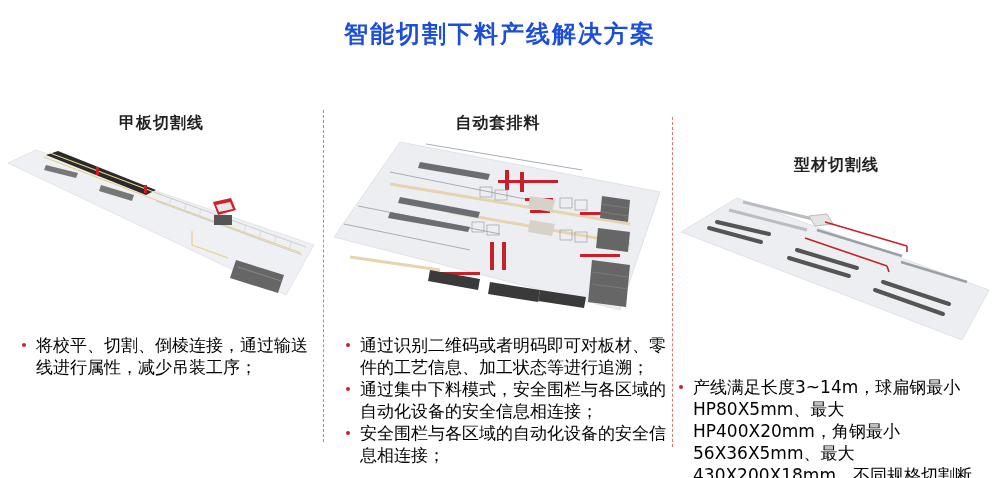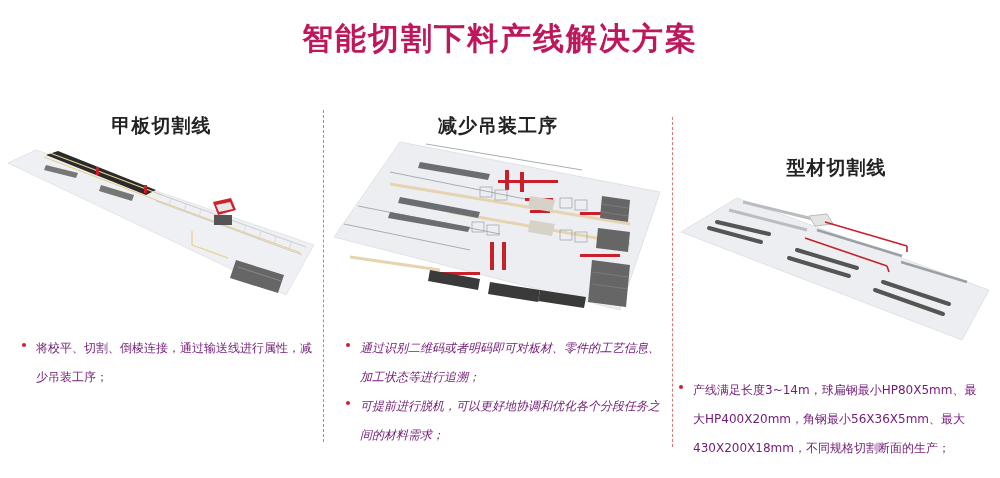--- a/index.html
+++ b/index.html
@@ -1,52 +1,52 @@
 <!DOCTYPE html>
 <html><head>
   <meta charset="utf-8">
   <style>
     * { box-sizing: border-box; margin: 0; padding: 0; }
     html, body { width: 1000px; height: 478px; background: #ffffff; overflow: hidden; }
     body { position: relative; font-family: "DejaVu Sans", "Liberation Sans", sans-serif; color: #333; }
 
     .page-title {
       position: absolute; left: 0; top: 18px; width: 1000px; text-align: center;
-      font-size: 31px; font-weight: bold; color: #be185d; letter-spacing: 2px;
+      font-size: 24px; font-weight: bold; color: #1d4ed8; letter-spacing: 2px;
     }
 
     .col { position: absolute; top: 0; height: 478px; }
     .col-1 { left: 0; width: 323px; }
     .col-2 { left: 324px; width: 348px; }
     .col-3 { left: 673px; width: 327px; margin-top: 42px; }
 
     .col-title {
       position: absolute; top: 113px; width: 100%; text-align: center;
-      font-size: 19px; color: #222; letter-spacing: 1px;
+      font-size: 16px; color: #222; letter-spacing: 1px;
     }
 
     .illus { position: absolute; }
     .col-1 .illus { left: 6px; top: 145px; width: 312px; height: 155px; }
     .col-2 .illus { left: 6px; top: 142px; width: 330px; height: 170px; }
     .col-3 .illus { left: 4px; top: 148px; width: 318px; height: 152px; }
 
     .divider {
       position: absolute; width: 0; border-left: 1.5px dashed #d9534f; opacity: 0.8;
     }
     .divider-1 { left: 323px; top: 110px; height: 332px; }
     .divider-2 { left: 672px; top: 117px; height: 330px; }
 
     ul.bullets { position: absolute; list-style: none; }
     .col-1 ul.bullets { left: 22px; top: 334px; width: 290px; }
-    .col-2 ul.bullets { left: 22px; top: 334px; width: 320px; font-style: italic; }
+    .col-2 ul.bullets { left: 22px; top: 334px; width: 320px; }
     .col-3 ul.bullets { left: 6px; top: 334px; width: 300px; }
 
     ul.bullets li {
       position: relative; padding-left: 14px;
-      font-size: 12px; line-height: 29px; color: #701a75;
+      font-size: 17px; line-height: 22px; color: #000000;
     }
     ul.bullets li .dot {
       position: absolute; left: 0; top: 9px; width: 4px; height: 4px;
       border-radius: 50%; background: #d0202a;
     }
   </style>
 </head>
 <body>
 
 <h1 class="page-title">智能切割下料产线解决方案</h1>
@@ -96,21 +96,21 @@
     </svg>
   </div>
   <ul class="bullets">
     <li><span class="dot"></span><span>将校平、切割、倒棱连接，通过输送线进行属性，减少吊装工序；</span></li>
   </ul>
 </section>
 
 <div class="divider divider-1"></div>
 
 <section class="col col-2">
-  <h2 class="col-title">减少吊装工序</h2>
+  <h2 class="col-title">自动套排料</h2>
   <div class="illus">
     <svg width="330" height="170" viewBox="0 0 330 170">
 
       <polygon points="4,95 70,0 330,50 290,168" fill="#eceef1" stroke="#dfe2e6"></polygon>
 
       <g stroke="#a8adb4" stroke-width="1" fill="none">
         <polyline points="96,2 252,28"></polyline>
           <polyline points="60,30 200,58"></polyline>
         <polyline points="28,64 170,92"></polyline>
           <polyline points="14,82 140,108"></polyline>
@@ -169,21 +169,22 @@
           <rect x="157" y="83" width="12" height="10"></rect>
         <rect x="230" y="88" width="12" height="10"></rect>
           <rect x="245" y="90" width="12" height="10"></rect>
         <rect x="230" y="56" width="12" height="10"></rect>
           <rect x="245" y="58" width="12" height="10"></rect>
       </g>
     </svg>
   </div>
   <ul class="bullets">
     <li><span class="dot"></span><span>通过识别二维码或者明码即可对板材、零件的工艺信息、加工状态等进行追溯；</span></li>
-    <li><span class="dot"></span><span>可提前进行脱机，可以更好地协调和优化各个分段任务之间的材料需求；</span></li>
+    <li><span class="dot"></span><span>通过集中下料模式，安全围栏与各区域的自动化设备的安全信息相连接；</span></li>
+    <li><span class="dot"></span><span>安全围栏与各区域的自动化设备的安全信息相连接；</span></li>
   </ul>
 </section>
 
 <div class="divider divider-2"></div>
 
 <section class="col col-3">
   <h2 class="col-title">型材切割线</h2>
   <div class="illus">
     <svg width="318" height="152" viewBox="0 0 318 152">
 

